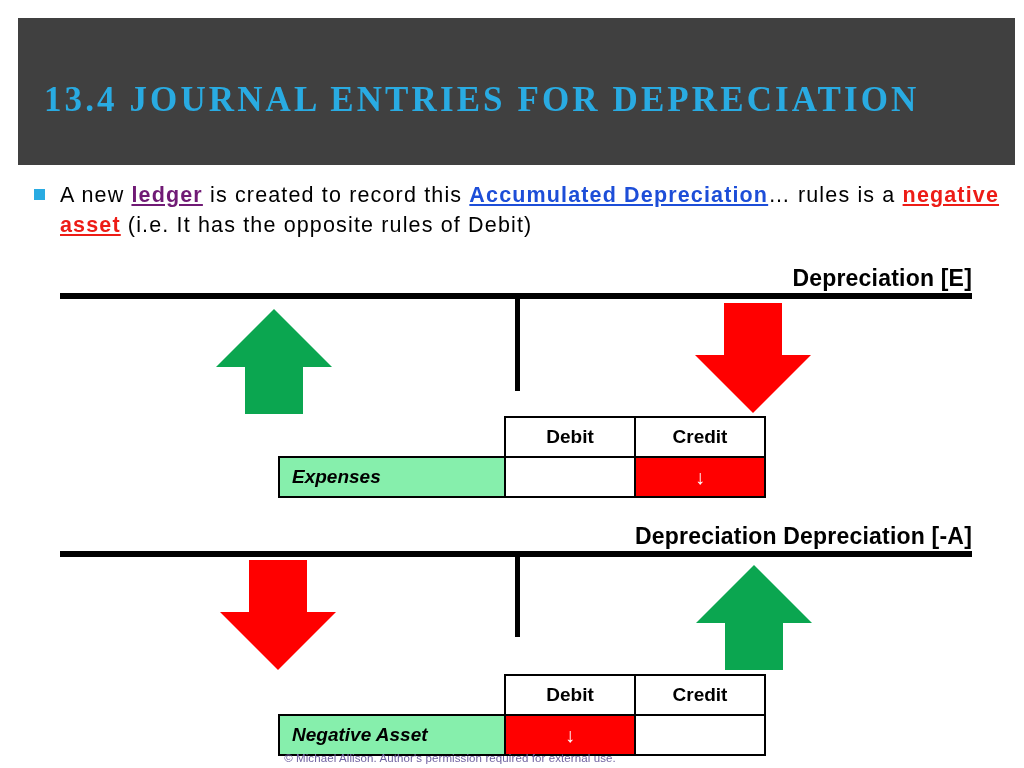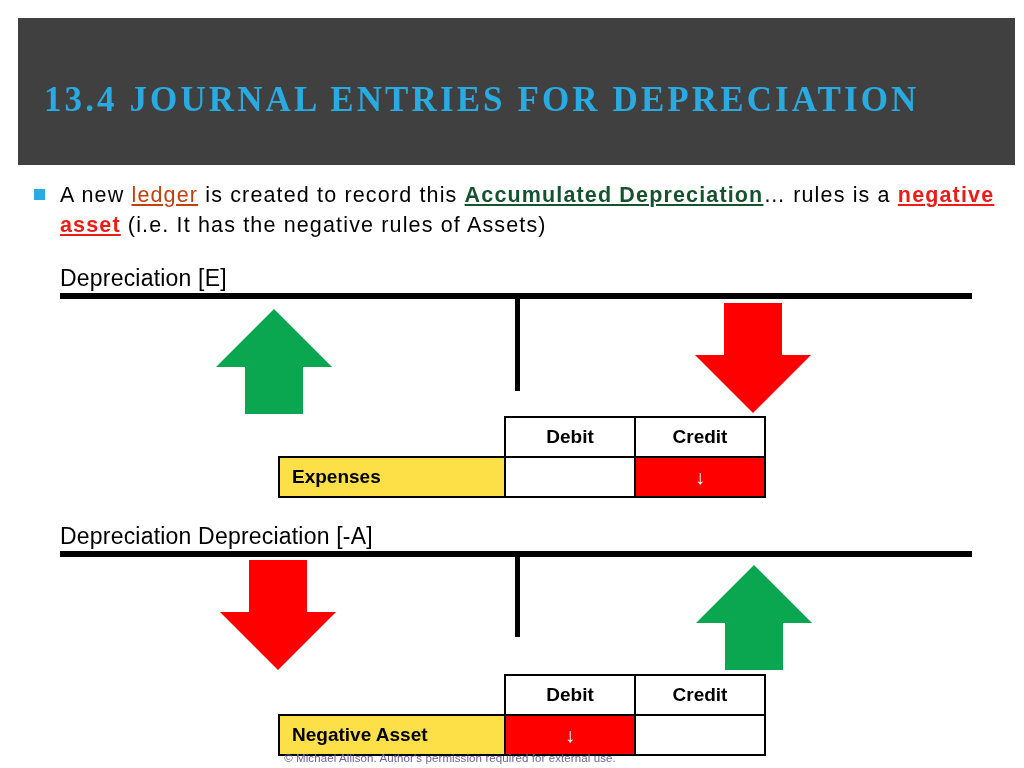--- a/index.html
+++ b/index.html
@@ -55,44 +55,44 @@
     background: #29ABE2;
   }
   #bullet-text {
     margin-left: 30px;
     font-size: 21.5px;
     line-height: 30px;
     letter-spacing: 1.15px;
     color: #000000;
   }
   .em-ledger {
-    color: #c2410c;
-    font-weight: normal;
+    color: #701a75;
+    font-weight: bold;
     text-decoration: underline;
   }
   .em-accdep {
-    color: #14532d;
+    color: #1d4ed8;
     font-weight: bold;
     text-decoration: underline;
   }
   .em-negasset {
     color: #ED1C16;
     font-weight: bold;
     text-decoration: underline;
   }
 
   
   .taccount { position: absolute; left: 0; width: 1024px; }
   .t-title {
     position: absolute;
     left: 60px;
     width: 912px;
-    text-align: left;
+    text-align: right;
     font-size: 23px;
-    font-weight: normal;
+    font-weight: bold;
     letter-spacing: 0.2px;
     color: #000000;
     white-space: nowrap;
   }
   .t-hline {
     position: absolute;
     left: 60px;
     width: 912px;
     height: 6px;
     background: #000000;
@@ -151,24 +151,25 @@
     padding: 0;
     text-align: center;
     vertical-align: middle;
     margin-left: 16px;
   }
   .entry-table td.spacer {
     border: none;
     background: transparent;
   }
   .entry-table td.rowlabel {
-    background: #fde047;
+    background: #86efac;
     text-align: left;
     padding-left: 12px;
     width: 212px;
+    font-style: italic;
   }
   .entry-table td.col-amt { width: 128px; }
   .entry-table td.marked {
     background: #FF0000;
     color: #ffffff;
     font-size: 20px;
     font-weight: normal;
   }
 
   
@@ -185,21 +186,21 @@
 </style>
 </head>
 <body>
 
 <div id="title-bar">
   <div id="slide-title">13.4 JOURNAL ENTRIES FOR DEPRECIATION</div>
 </div>
 
 <div id="bullet-block">
   <span id="bullet-marker"></span>
-  <div id="bullet-text"><span>A new </span><span class="em-ledger">ledger</span><span> is created to record this </span><span class="em-accdep">Accumulated Depreciation</span><span>… rules is a </span><span class="em-negasset">negative asset</span><span> (i.e. It has the negative rules of Assets)</span></div>
+  <div id="bullet-text"><span>A new </span><span class="em-ledger">ledger</span><span> is created to record this </span><span class="em-accdep">Accumulated Depreciation</span><span>… rules is a </span><span class="em-negasset">negative asset</span><span> (i.e. It has the opposite rules of Debit)</span></div>
 </div>
 
 <div class="taccount" style="top:0;">
   <div class="t-title" style="top:265px;">Depreciation [E]</div>
   <div class="t-hline" style="top:293px;"></div>
   <div class="t-vline" style="left:515px; top:299px; height:92px;"></div>
 
   <div class="block-arrow arrow-up green" style="left:216px; top:309px; width:116px; height:105px;">
     <span class="head"></span>
     <span class="shaft"></span>

